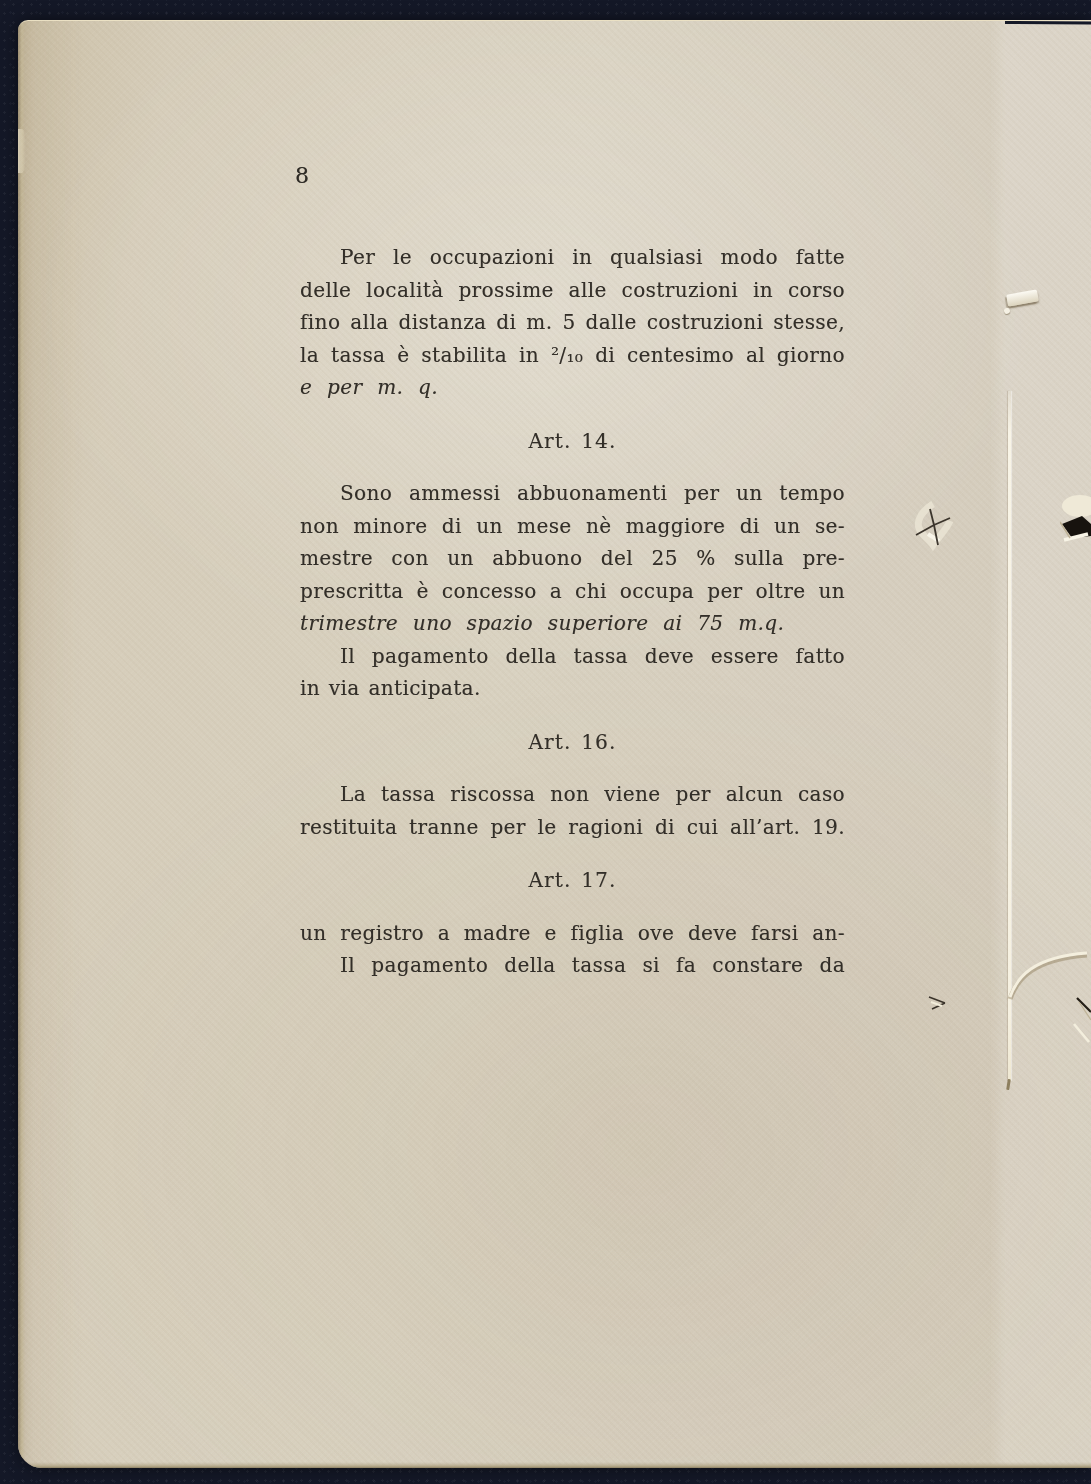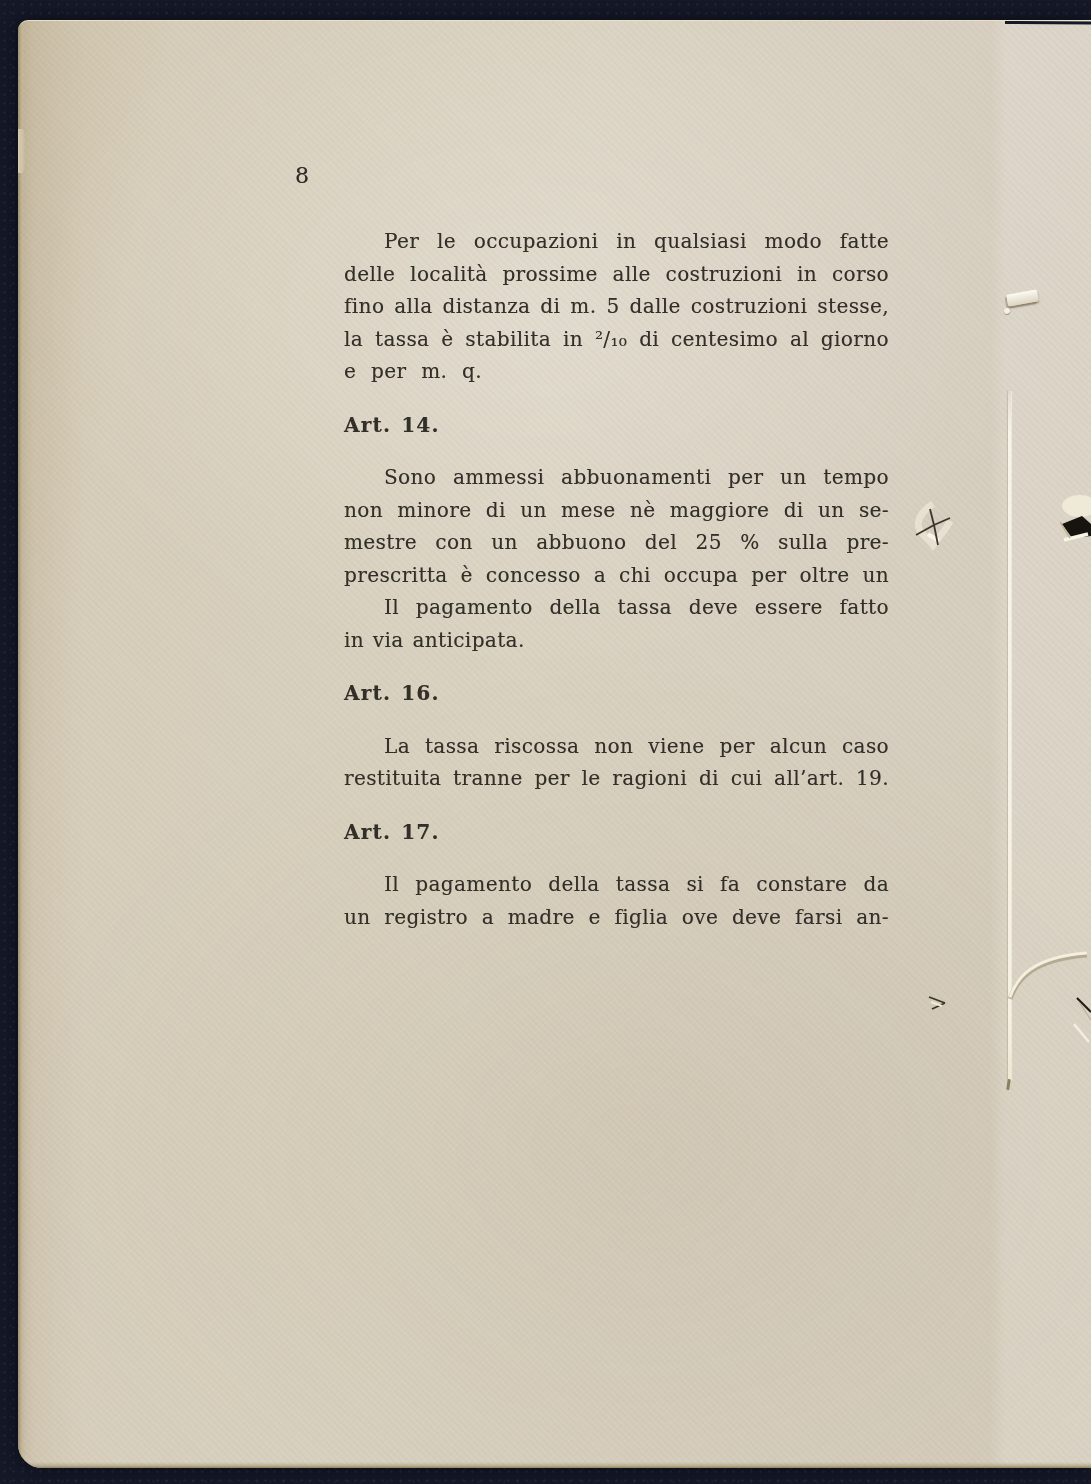--- a/index.html
+++ b/index.html
@@ -64,34 +64,33 @@
   }
 
   
   .page-num {
     position: absolute; left: 277px; top: 140px;
     font-size: 22px; line-height: 30px;
     color: #2e2b26; letter-spacing: .5px;
     text-shadow: .3px .3px .6px rgba(40,35,28,0.4);
   }
   .text-col {
-    position: absolute; left: 282px; top: 204px; width: 545px;
+    position: absolute; left: 282px; top: 220px; width: 545px;
     color: #322e28;
-    margin-left: 44px;
   }
   .ln, .art {
     font-size: 20px; line-height: 32.5px;
     letter-spacing: .4px; word-spacing: 2px;
     text-shadow: .3px .3px .6px rgba(40,35,28,0.35);
     white-space: normal;
   }
   .ln.j  { text-align: justify; text-align-last: justify; text-justify: inter-word; }
   .ln.fi { text-indent: 40px; }
-  .ln.loose { word-spacing: 8px; }
-  .art { margin: 21px 0 20px; letter-spacing: 1.2px; font-weight: bold; }
+  .ln.loose { word-spacing: 8px; font-style: italic; }
+  .art { text-align: center; margin: 21px 0 20px; letter-spacing: 1.2px; }
 
   
   .chip {
     position: absolute; left: 989px; top: 271px; width: 31px; height: 12px;
     background: linear-gradient(to bottom, #fcfaf3, #dcd4be);
     transform: rotate(-10deg); border-radius: 2px;
     box-shadow: 0 2px 2px rgba(92,76,46,0.45), -2px 2px 1px rgba(92,76,46,0.3);
   }
   .chip::after {
     content: ""; position: absolute; left: -5px; bottom: -7px; width: 6px; height: 6px;
@@ -125,34 +124,35 @@
     <div class="ln j">la tassa è stabilita in ²/₁₀ di centesimo al giorno</div>
     <div class="ln loose">e per m. q.</div>
 
     <div class="art">Art. 14.</div>
 
     <div class="ln j fi">Sono ammessi abbuonamenti per un tempo</div>
     <div class="ln j">non minore di un mese nè maggiore di un se-</div>
     <div class="ln j">mestre con un abbuono del 25 % sulla pre-</div>
 
     <div class="ln j">prescritta è concesso a chi occupa per oltre un</div>
+    <div class="ln loose">trimestre uno spazio superiore ai 75 m.q.</div>
 
 
     <div class="ln j fi">Il pagamento della tassa deve essere fatto</div>
     <div class="ln">in via anticipata.</div>
 
     <div class="art">Art. 16.</div>
 
     <div class="ln j fi">La tassa riscossa non viene per alcun caso</div>
     <div class="ln j">restituita tranne per le ragioni di cui all’art. 19.</div>
 
     <div class="art">Art. 17.</div>
 
+    <div class="ln j">un registro a madre e figlia ove deve farsi an-</div>
     <div class="ln j fi">Il pagamento della tassa si fa constare da</div>
-    <div class="ln j">un registro a madre e figlia ove deve farsi an-</div>
   </div>
 
   <div class="chip"></div>
   <div class="thread"></div>
 
   <svg class="artifact" style="left:885px; top:473px;" width="60" height="58" viewBox="0 0 60 58">
     <path d="M30 10 C20 16 13 26 16 34 C18 41 26 45 30 51 C35 44 45 33 47 27" fill="none" stroke="#eae4d3" stroke-width="7" opacity="0.85"></path>
     <path d="M25 40 L36 47" stroke="#f9f5e9" stroke-width="4" fill="none"></path>
     <path d="M31 31 L13 41 M31 31 L47 24 M31 31 L35 51 M31 31 L27 15" stroke="#2a241c" stroke-width="1.8" fill="none" opacity="0.9"></path>
   </svg>

